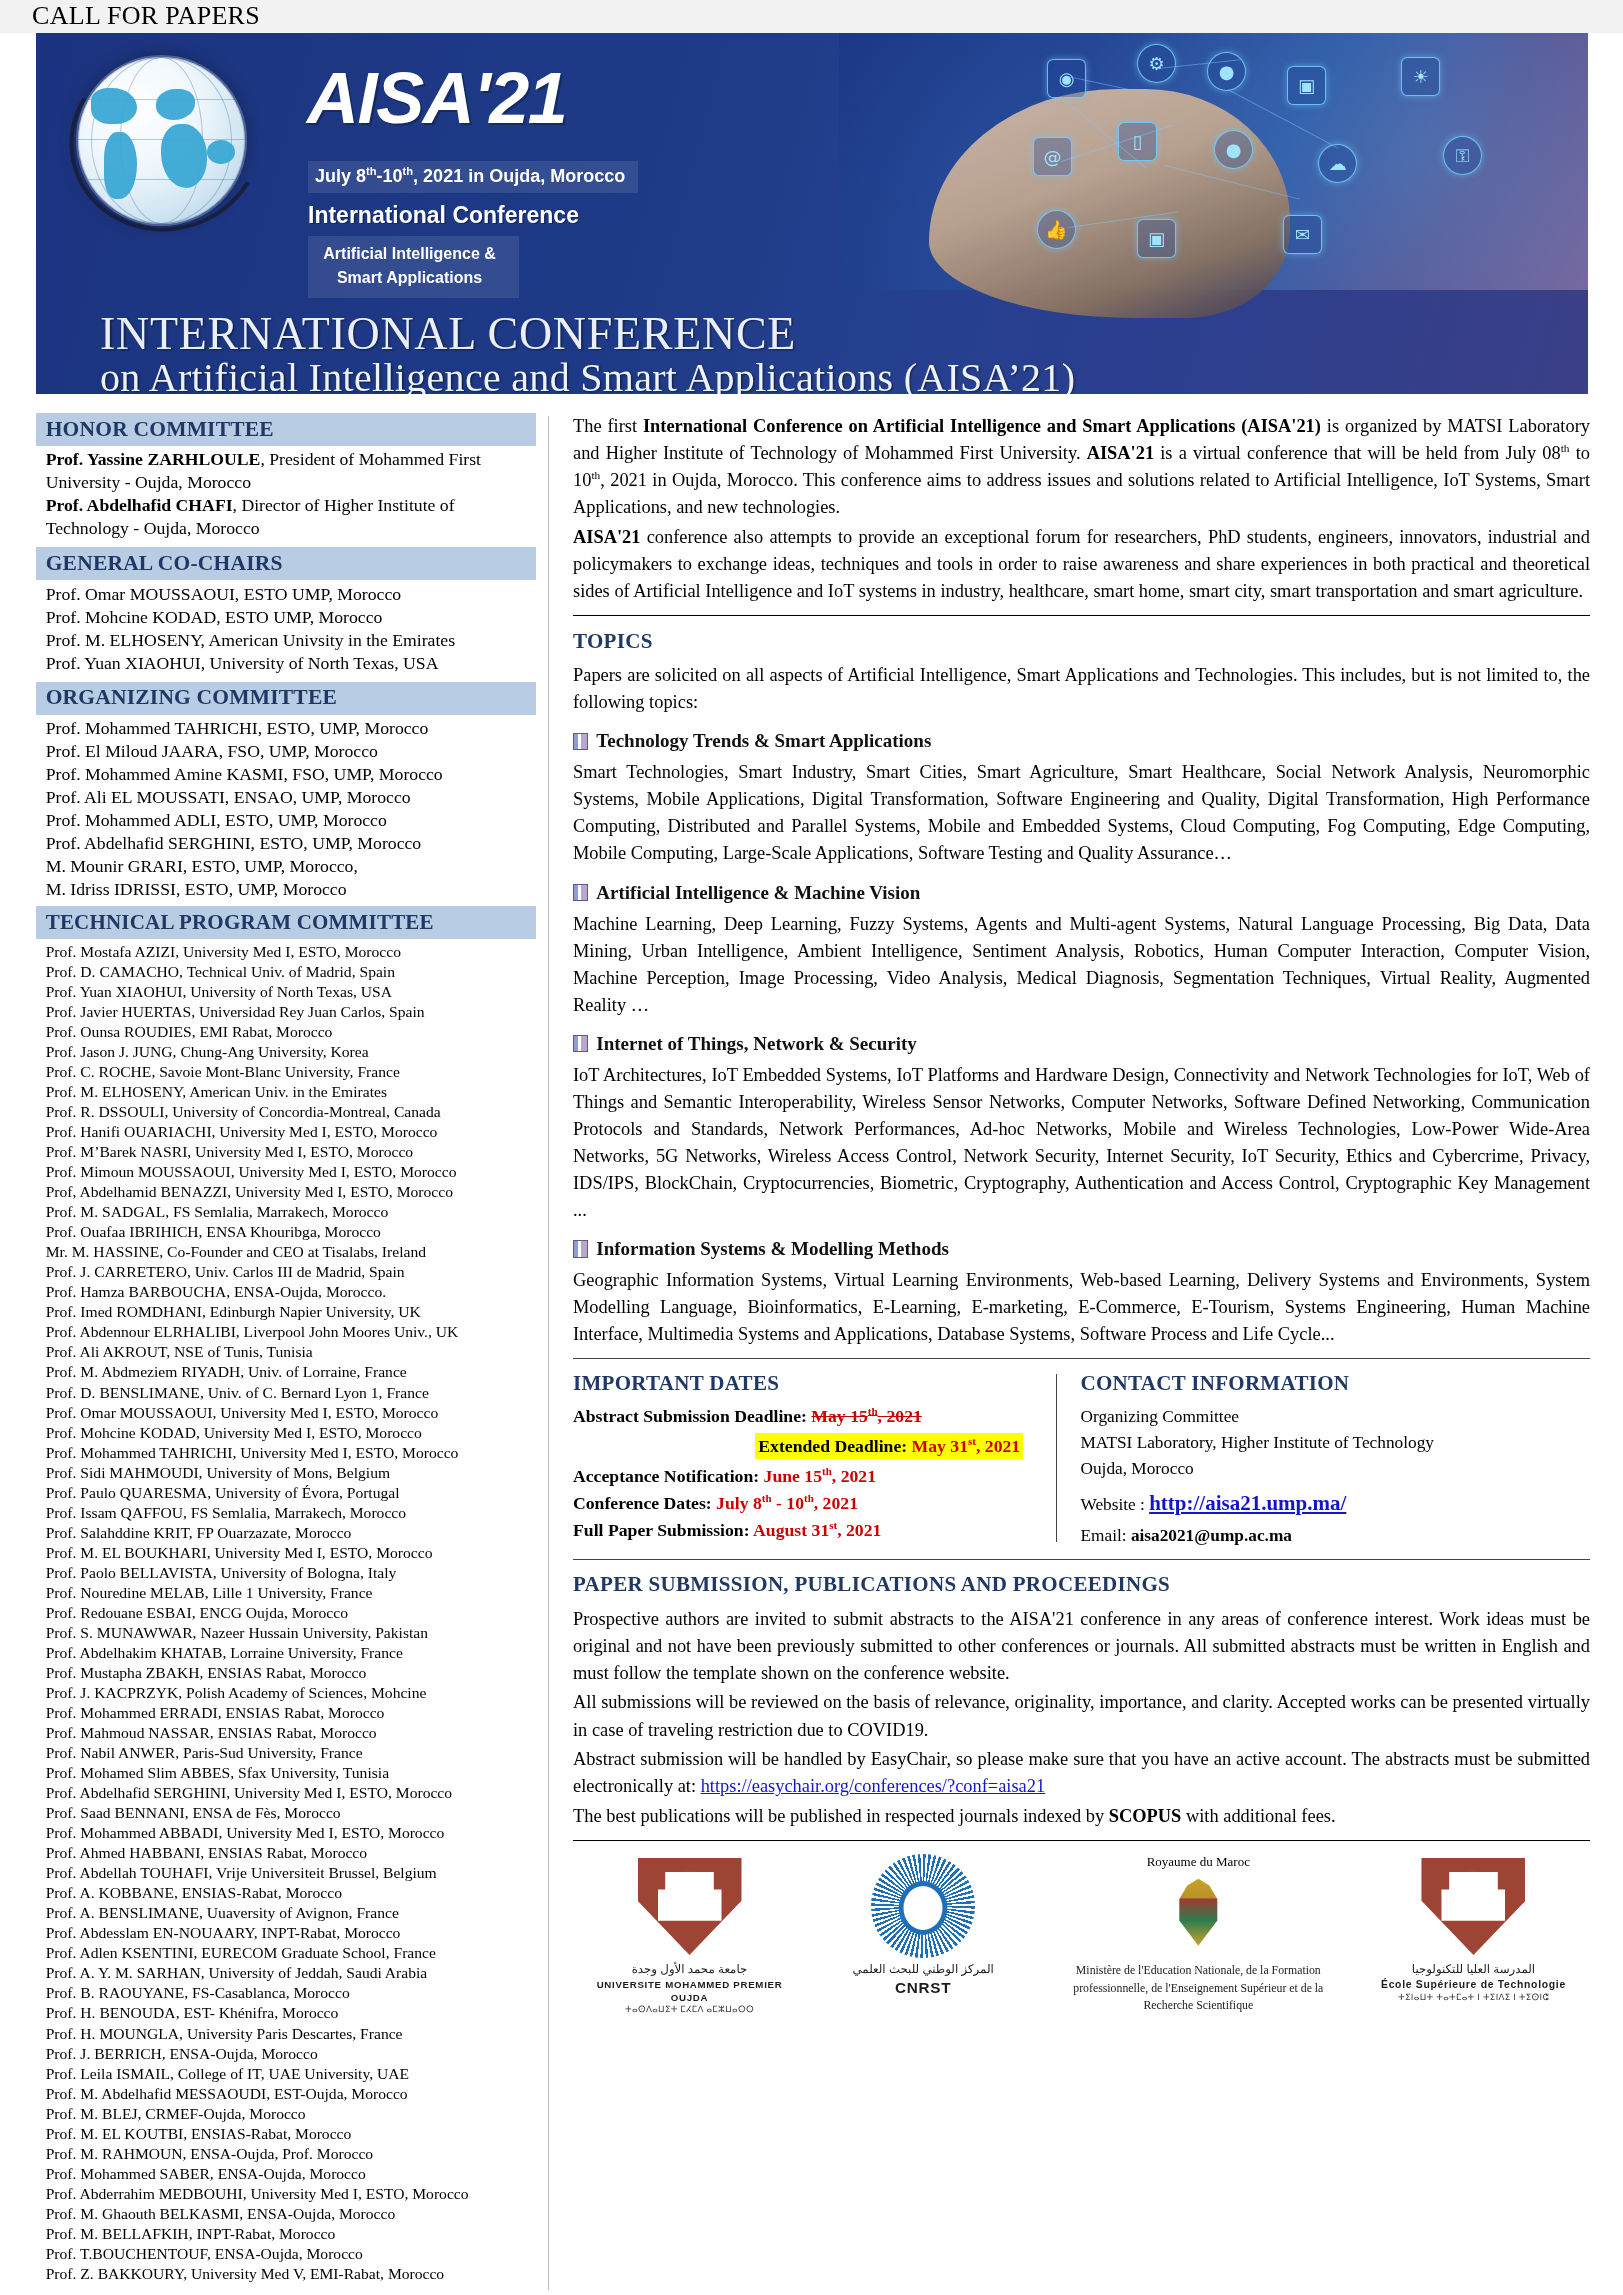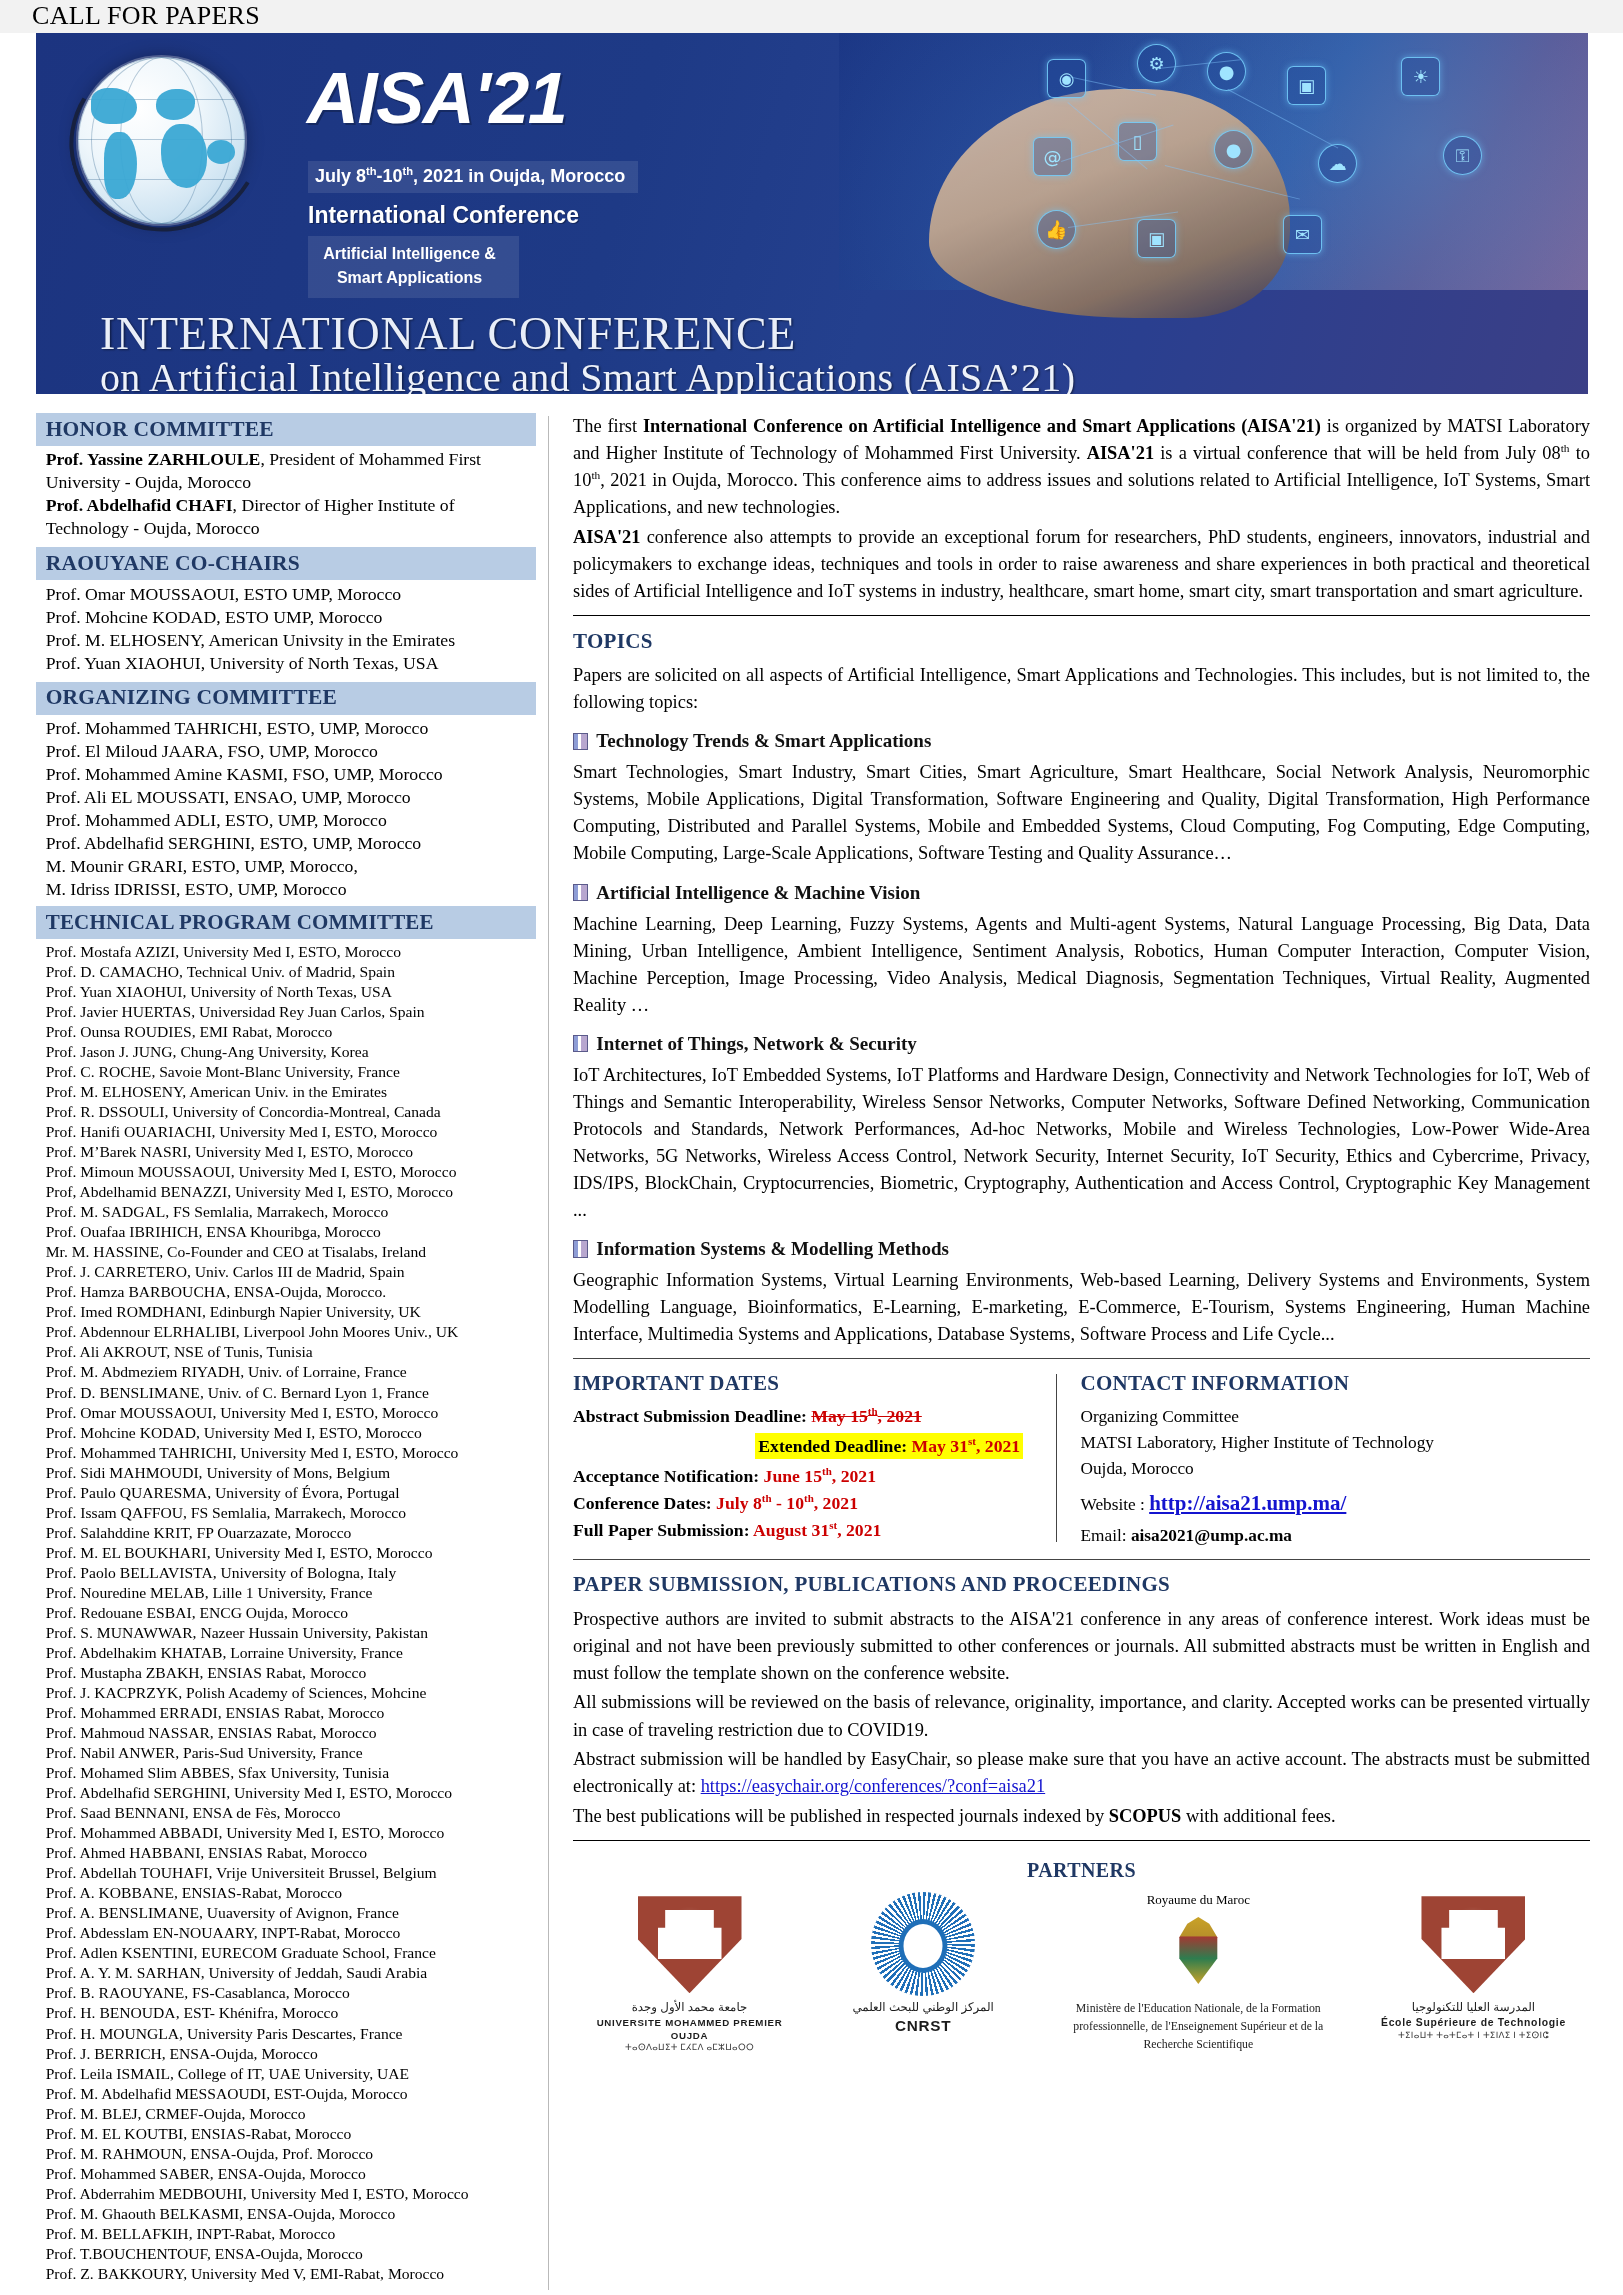--- a/index.html
+++ b/index.html
@@ -346,21 +346,21 @@
 
   <div class="col-div"></div>
 
   <div class="col-left">
 
     <div class="sec-head">HONOR COMMITTEE</div>
     <div class="member big"><b>Prof. Yassine ZARHLOULE</b>, President of Mohammed First University - Oujda, Morocco</div>
     <div class="member big"><b>Prof. Abdelhafid CHAFI</b>, Director of Higher Institute of Technology - Oujda, Morocco</div>
 
     <div class="gap"></div>
-    <div class="sec-head">RAOUYANE CO-CHAIRS</div>
+    <div class="sec-head">GENERAL CO-CHAIRS</div>
     <div class="member big">Prof. Omar MOUSSAOUI, ESTO UMP, Morocco</div>
     <div class="member big">Prof. Mohcine KODAD, ESTO UMP, Morocco</div>
     <div class="member big">Prof. M. ELHOSENY, American Univsity in the Emirates</div>
     <div class="member big">Prof. Yuan XIAOHUI, University of North Texas, USA</div>
 
     <div class="gap"></div>
     <div class="sec-head">ORGANIZING COMMITTEE</div>
     <div class="member big">Prof. Mohammed TAHRICHI, ESTO, UMP, Morocco</div>
     <div class="member big">Prof. El Miloud JAARA, FSO, UMP, Morocco</div>
     <div class="member big">Prof. Mohammed Amine KASMI, FSO, UMP, Morocco</div>
@@ -524,21 +524,20 @@
     <p class="para">All submissions will be reviewed on the basis of relevance, originality, importance, and clarity. Accepted works can be presented virtually in case of traveling restriction due to COVID19.</p>
     <p class="para">
       <span>Abstract submission will be handled by EasyChair, so please make sure that you have an active account. The abstracts must be submitted electronically at: </span><a class="link-inline" href="#">https://easychair.org/conferences/?conf=aisa21</a>
     </p>
     <p class="para">
       <span>The best publications will be published in respected journals indexed by </span><b>SCOPUS</b><span> with additional fees.</span>
     </p>
 
     <div class="rule"></div>
 
-    <div class="partners-head">PARTNERS</div>
     <div class="partners-row">
 
       <div class="plogo">
         <div class="art">
           <div class="ump-mark"></div>
           <div class="ump-inner"></div>
           <div class="ump-dot"></div>
         </div>
         <div class="plabel">
           <div class="ar">جامعة محمد الأول وجدة</div>

